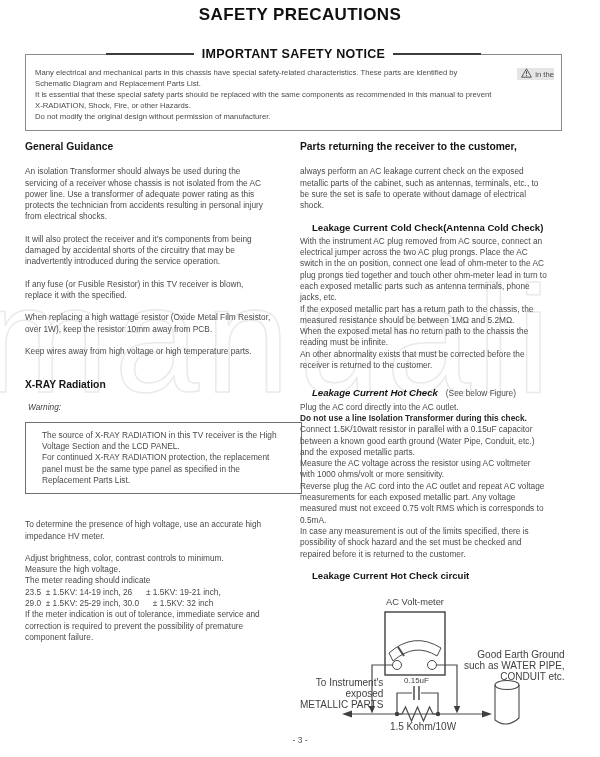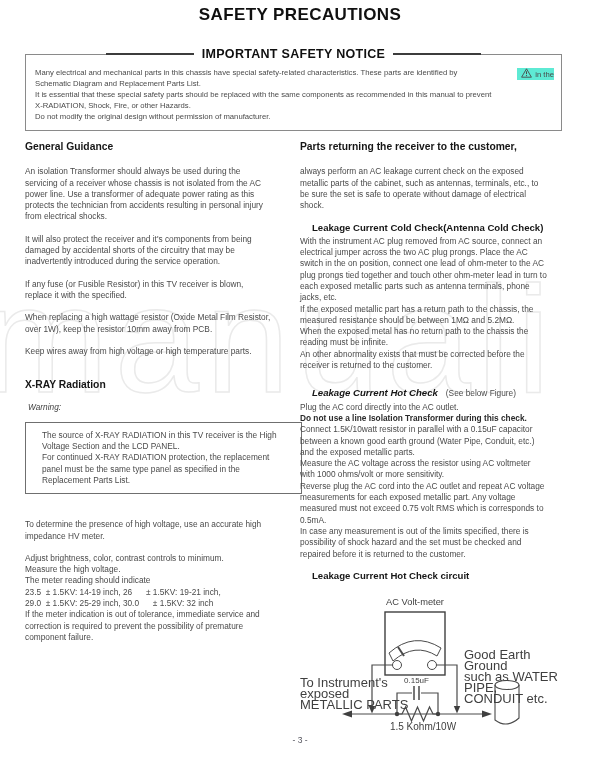--- a/index.html
+++ b/index.html
@@ -31,21 +31,21 @@
     background:#fff; padding:0 8px; font-weight:bold; font-size:12.5px;
     color:#101010; letter-spacing:0.3px; white-space:nowrap;
   }
   .notice-body {
     position:absolute; left:9px; top:12px; right:8px;
     font-size:7.7px; line-height:11px; color:#4a4a4a;
   }
   .notice-body div { white-space:nowrap; overflow:hidden; }
   .notice-inthe {
     position:absolute; top:13px; right:7px; display:flex; align-items:center; gap:3px;
-    font-size:7.7px; color:#4a4a4a; background:#5eead4; padding-left:4px;
+    font-size:7.7px; color:#4a4a4a; background:#e5e5e5; padding-left:4px;
   }
   
   .col { position:absolute; z-index:1; font-size:8.3px; line-height:11.3px; color:#4a4a4a; }
   .col-left  { left:25px;  top:141px; width:262px; }
   .col-right { left:300px; top:141px; width:274px; }
   .h-main { font-size:10.3px; font-weight:bold; color:#161616; margin:0 0 14px 0; }
   .h-sub  { font-size:9.6px;  font-weight:bold; color:#161616; margin:10px 0 2px 0;padding-left:12px; }
   .pre { white-space:pre; }
   p { margin:0 0 11px 0; }
   .warning-label { font-style:italic; margin:12px 0 8px 3px; color:#3f3f3f; }
@@ -53,21 +53,21 @@
     border:1px solid #6f6f6f; padding:7px 16px; margin:0 0 25px 0; width:243px;
     background:transparent;
   }
   .xray-box p { margin:0; }
   .hot-head-row { display:flex; align-items:baseline; gap:8px; margin:8px 0 2px 0; }
   .hot-note { font-size:8.3px; font-weight:normal; color:#4a4a4a; }
   .bold-line { font-weight:bold; color:#2a2a2a; }
   
   .figure { position:relative; margin-top:14px; height:164px; }
   .figure svg { position:absolute; left:0; top:0; }
-  .fig-label { position:absolute; font-size:13px; line-height:11px; color:#3f3f3f; }
+  .fig-label { position:absolute; font-size:10px; line-height:11px; color:#3f3f3f;text-align:right; }
   .lbl-voltmeter { left:62px; top:2px; width:106px; text-align:center; font-size:9.3px; }
   .lbl-cap { left:94px; top:80px; width:45px; text-align:center; font-size:8px; }
   .lbl-res { left:88px; top:126px; width:70px; text-align:center; font-size:10px; }
   .lbl-instrument { left:0px; top:82px; }
   .lbl-ground { left:164px; top:54px; }
   .page-number {
     position:absolute; bottom:12px; left:0; width:100%; text-align:center;
     font-size:8.5px; color:#55555f; z-index:2;
   }
 </style>

